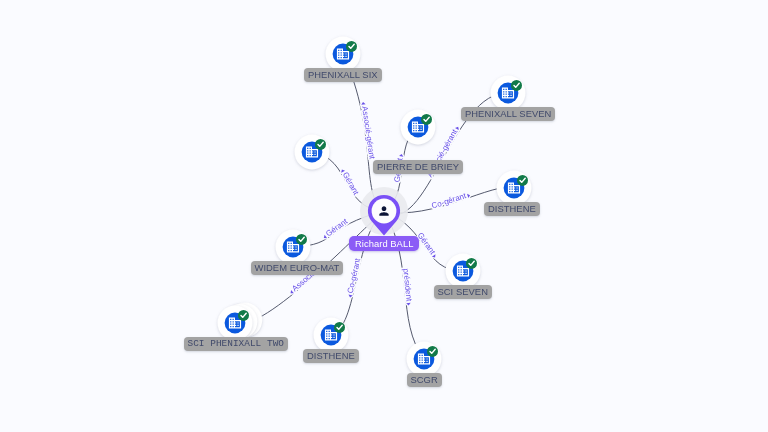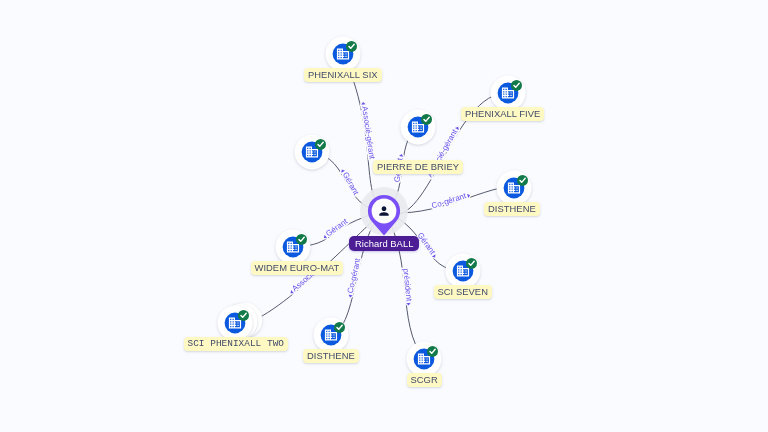--- a/index.html
+++ b/index.html
@@ -5,24 +5,24 @@
 <style>
   html,body{margin:0;padding:0;}
   body{width:768px;height:432px;background:#fafbff;overflow:hidden;
        font-family:"Liberation Sans",sans-serif;-webkit-font-smoothing:antialiased;}
   #stage{position:relative;width:768px;height:432px;background:#fafbff;}
   svg{position:absolute;left:0;top:0;width:768px;height:432px;overflow:visible;}
   .edge-path{fill:none;stroke:#555a6e;stroke-width:1;}
   .edge-label{font-size:8px;fill:#6a52e8;font-family:"Liberation Sans",sans-serif;
      paint-order:stroke;stroke:#fafbff;stroke-width:3.4px;stroke-linejoin:round;}
   .edge-arrow{paint-order:stroke;stroke:#fafbff;stroke-width:2.6px;stroke-linejoin:round;}
-  .nlabel{position:absolute;background:#fef9c3;border-radius:4px;padding:0 4px;
+  .nlabel{position:absolute;background:#a3a3a3;border-radius:4px;padding:0 4px;
      font-size:9.4px;color:#414a6b;white-space:nowrap;height:14px;line-height:14.6px;
      box-shadow:0 1px 2.2px rgba(120,128,150,.30);letter-spacing:.05px;}
-  .clabel{position:absolute;background:#4c1d95;border-radius:5px;padding:0 6px;
+  .clabel{position:absolute;background:#8b5cf6;border-radius:5px;padding:0 6px;
      font-size:9.4px;color:#fff;white-space:nowrap;height:15px;line-height:15px;
      box-shadow:0 1px 2.2px rgba(90,70,180,.30);letter-spacing:.05px;}
 </style>
 </head>
 <body>
 
 <div id="stage">
   <svg id="gsvg">
       <defs>
         <filter id="sh" x="-60%" y="-60%" width="220%" height="220%">
@@ -183,21 +183,21 @@
         <g>
           <path fill="#7a50f6" d="M371.86,221.58 A16.1,16.1 0 1 1 396.14,221.58 L384,235.5 Z"></path>
           <circle cx="384" cy="211" r="12.4" fill="#fdfdfe"></circle>
           <g transform="translate(377.00,204.00) scale(0.5833)">
             <path fill="#0d1637" d="M12 12c2.21 0 4-1.79 4-4s-1.79-4-4-4-4 1.79-4 4 1.79 4 4 4zm0 2c-2.67 0-8 1.34-8 4v2h16v-2c0-2.66-5.33-4-8-4z"></path>
           </g>
         </g>
       </g>
     </svg>
 <div class="nlabel" style="left: 304px; top: 68.3px;"><span>PHENIXALL SIX</span></div>
-    <div class="nlabel" style="left: 461px; top: 107.3px;"><span>PHENIXALL FIVE</span></div>
+    <div class="nlabel" style="left: 461px; top: 107.3px;"><span>PHENIXALL SEVEN</span></div>
     <div class="nlabel" style="left: 373px; top: 141.3px; margin-top: 19px;"><span>PIERRE DE BRIEY</span></div>
     <div class="nlabel" style="left: 484px; top: 202.3px;"><span>DISTHENE</span></div>
     <div class="nlabel" style="left: 250.5px; top: 261.3px;"><span>WIDEM EURO-MAT</span></div>
     <div class="nlabel" style="left: 433.5px; top: 285.3px;"><span>SCI SEVEN</span></div>
     <div class="nlabel" style="left: 183.5px; top: 337.3px; font-family: Liberation Mono, monospace;"><span>SCI PHENIXALL TWO</span></div>
     <div class="nlabel" style="left: 303px; top: 349.3px;"><span>DISTHENE</span></div>
     <div class="nlabel" style="left: 406.5px; top: 373.3px;"><span>SCGR</span></div>
     <div class="clabel" style="left: 349px; top: 236px;"><span>Richard BALL</span></div>
   </div>
 

